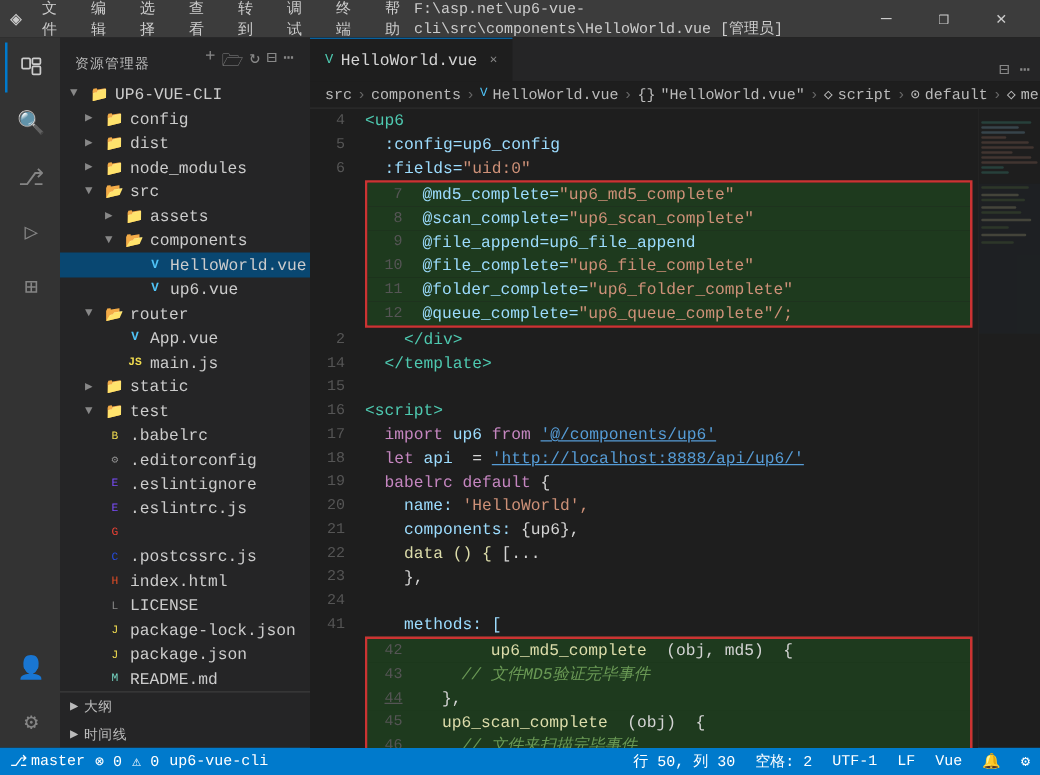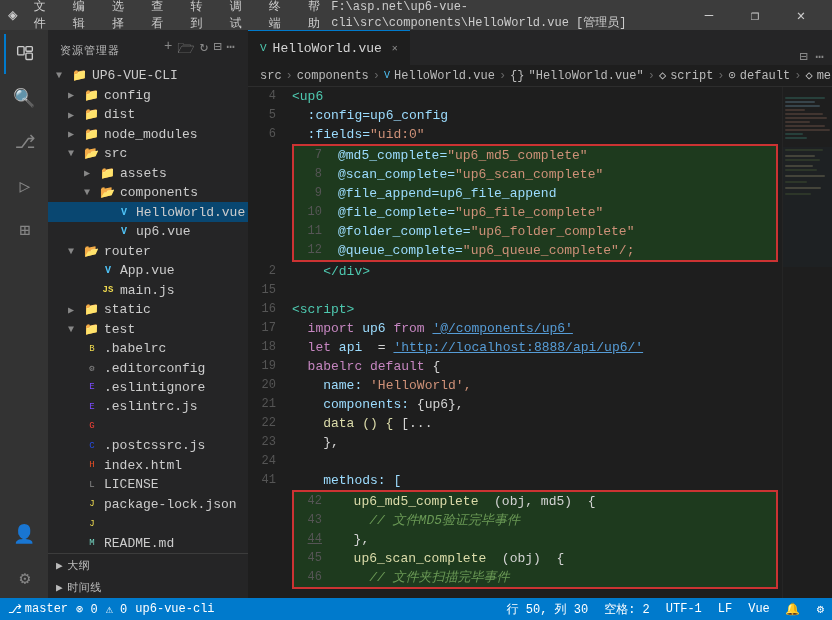--- a/index.html
+++ b/index.html
@@ -427,20 +427,21 @@
       <span class="item-label">LICENSE</span>
     </div>
     <div class="tree-item indent-1">
       <span class="arrow" style="visibility:hidden;">▶</span>
       <span class="item-icon" style="color:#f0db4f;font-size:9px;">J</span>
       <span class="item-label">package-lock.json</span>
     </div>
     <div class="tree-item indent-1">
       <span class="arrow" style="visibility:hidden;">▶</span>
       <span class="item-icon" style="color:#f0db4f;font-size:9px;">J</span>
+      <span class="item-label">package.json</span>
     </div>
     <div class="tree-item indent-1">
       <span class="arrow" style="visibility:hidden;">▶</span>
       <span class="item-icon" style="color:#76d7c4;font-size:9px;">M</span>
       <span class="item-label">README.md</span>
     </div>
 
     <div style="margin-top: auto; border-top: 1px solid #3c3c3c;">
       <div class="section-header">
         <span>▶</span>
@@ -539,20 +540,24 @@
             <span class="line-num" style="color:#555;">12</span>
             <span class="line-content"><span class="attr">@queue_complete=</span><span class="str">"up6_queue_complete"/;</span></span>
           </div>
         </div>
 
         <div class="code-line">
           <span class="line-num">2</span>
           <span class="line-content"><span class="tag">    &lt;/div&gt;</span></span>
         </div>
 
+        <div class="code-line">
+          <span class="line-num">14</span>
+          <span class="line-content"><span class="tag">  &lt;/template&gt;</span></span>
+        </div>
 
         <div class="code-line">
           <span class="line-num">15</span>
           <span class="line-content"></span>
         </div>
 
         <div class="code-line">
           <span class="line-num">16</span>
           <span class="line-content"><span class="tag">&lt;script&gt;</span></span>
         </div>
@@ -597,21 +602,21 @@
           <span class="line-content"></span>
         </div>
 
         <div class="code-line">
           <span class="line-num">41</span>
           <span class="line-content">    <span class="attr">methods: [</span></span>
         </div>
 
         <div style="position:relative; border: 2px solid #cc3333; margin: 0 4px 0 44px; background:#1e3a1e;">
 
-          <div class="code-line" style="background:#1e3a1e;">
+          <div class="code-line" style="background:#1e3a1e;gap:39px;">
             <span class="line-num" style="color:#555;">42</span>
             <span class="line-content">  <span class="fn">up6_md5_complete</span>  <span class="punc">(obj, md5)  {</span></span>
           </div>
 
           <div class="code-line" style="background:#1e3a1e;">
             <span class="line-num" style="color:#555;">43</span>
             <span class="line-content">    <span class="cmt">// 文件MD5验证完毕事件</span></span>
           </div>
 
           <div class="code-line" style="background:#1e3a1e;">

